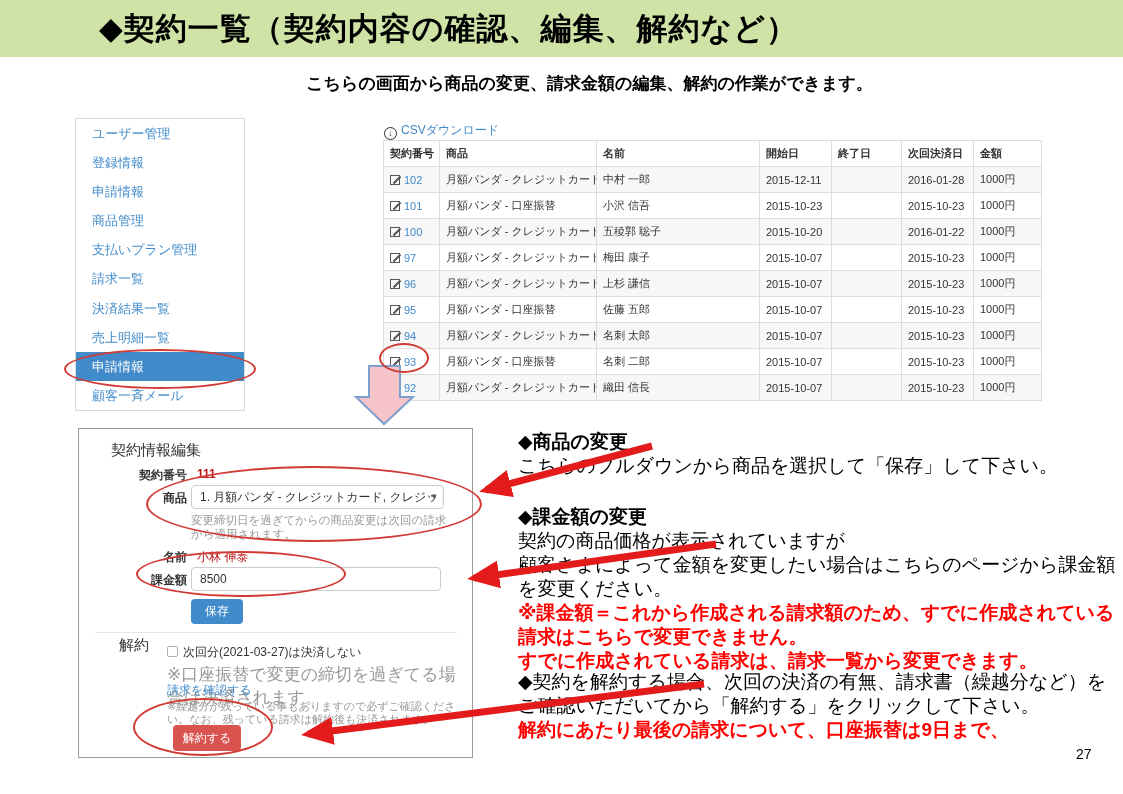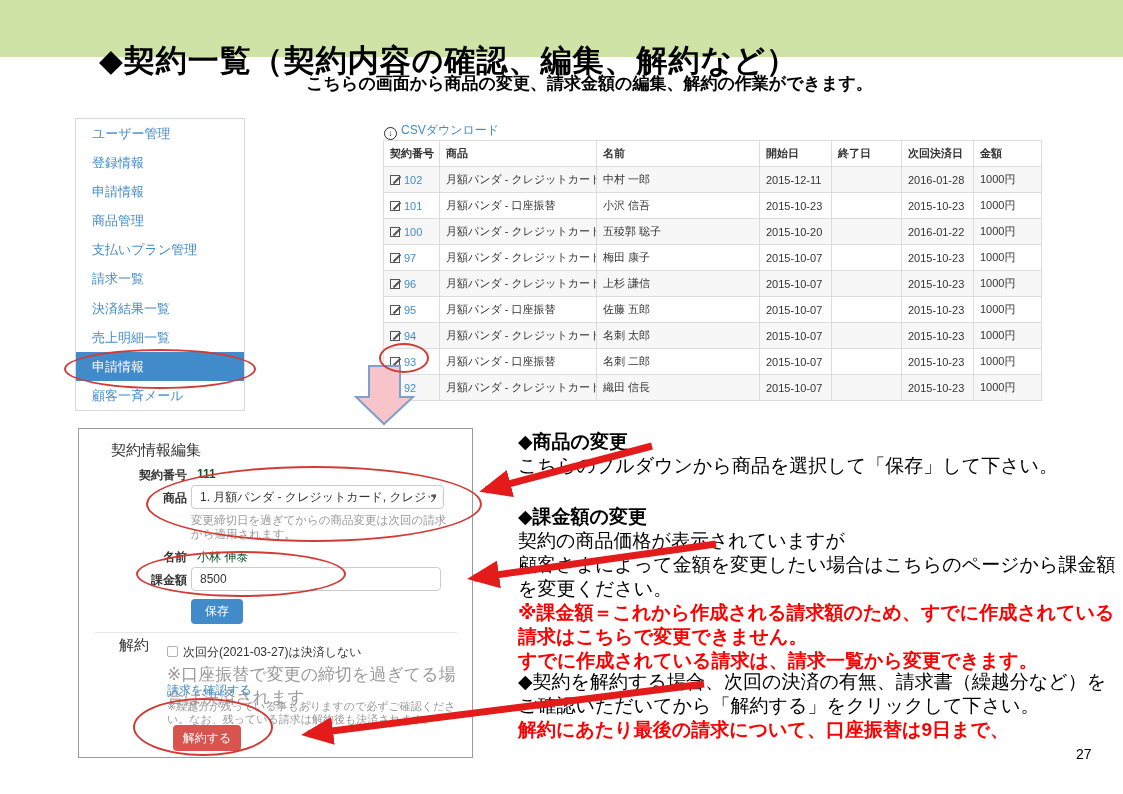--- a/index.html
+++ b/index.html
@@ -3,21 +3,21 @@
 <meta charset="utf-8">
 <style>
   * { margin:0; padding:0; box-sizing:border-box; }
   html,body { background:#fff; }
   body { font-family:"Liberation Sans","DejaVu Sans",sans-serif; }
   .slide { position:relative; width:1123px; height:794px; background:#fff; overflow:hidden; }
 
   
   .band-top { position:absolute; left:0; top:0; width:1123px; height:57px; background:#cfe3a7; }
   .slide-title { position:absolute; left:0; top:0; width:897px; height:57px; line-height:57px;
-    text-align:center; font-size:31px; font-weight:bold; color:#000; letter-spacing:1px;margin-top:32px; }
+    text-align:center; font-size:31px; font-weight:bold; color:#000; letter-spacing:1px; }
   .slide-subtitle { position:absolute; left:0; top:72px; width:1123px; text-align:center;
     font-size:17px; font-weight:bold; color:#000;margin-left:28px; }
 
   
   .sidebar { position:absolute; left:75px; top:118px; width:170px; height:293px;
     background:#fff; border:1px solid #d9d9d9; }
   .sidebar ul { list-style:none; }
   .sidebar li { height:29.1px; line-height:29.1px; padding:0 16px; font-size:13px;
     color:#428bca; white-space:nowrap; cursor:pointer; }
   .sidebar li.active { background:#428bca; color:#fff; }
@@ -40,21 +40,21 @@
     background:#555; transform:rotate(-45deg); }
 
   
   .deco { position:absolute; pointer-events:none; }
 
   
   .edit-form { position:absolute; left:78px; top:428px; width:395px; height:330px;
     background:#fff; border:1px solid #9a9a9a; font-size:12px; color:#333; }
   .ef-title { position:absolute; left:32px; top:12px; font-size:15px; color:#333; }
   .ef-label { position:absolute; width:88px; text-align:right; font-weight:bold; color:#333; }
-  .ef-value { position:absolute; color:#14532d;text-align:right; }
+  .ef-value { position:absolute; color:#b91c1c;text-align:right; }
   .ef-select { position:absolute; left:112px; top:56px; width:253px; height:24px;
     border:1px solid #ccc; border-radius:4px; background:#fff; line-height:22px;
     padding:0 18px 0 8px; white-space:nowrap; overflow:hidden; font-size:12px; color:#333; }
   .ef-select .caret { position:absolute; right:5px; top:0; font-size:8px; color:#555; line-height:22px; }
   .ef-help { position:absolute; left:112px; top:84px; width:262px; font-size:11.5px;
     color:#999; line-height:14px; }
   .ef-input { position:absolute; left:112px; top:138px; width:250px; height:24px;
     border:1px solid #ccc; border-radius:4px; font-size:12px; color:#333; padding:0 8px;
     font-family:"Liberation Sans","DejaVu Sans",sans-serif; }
   .btn { display:inline-block; border:none; border-radius:4px; color:#fff; font-size:12px;

